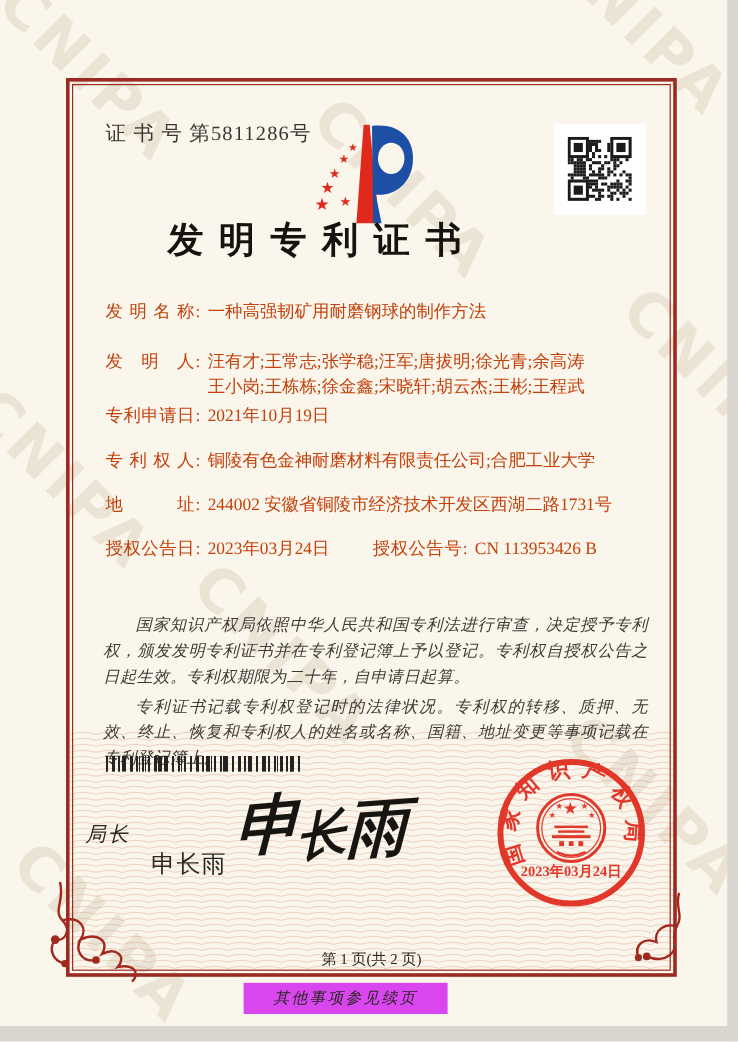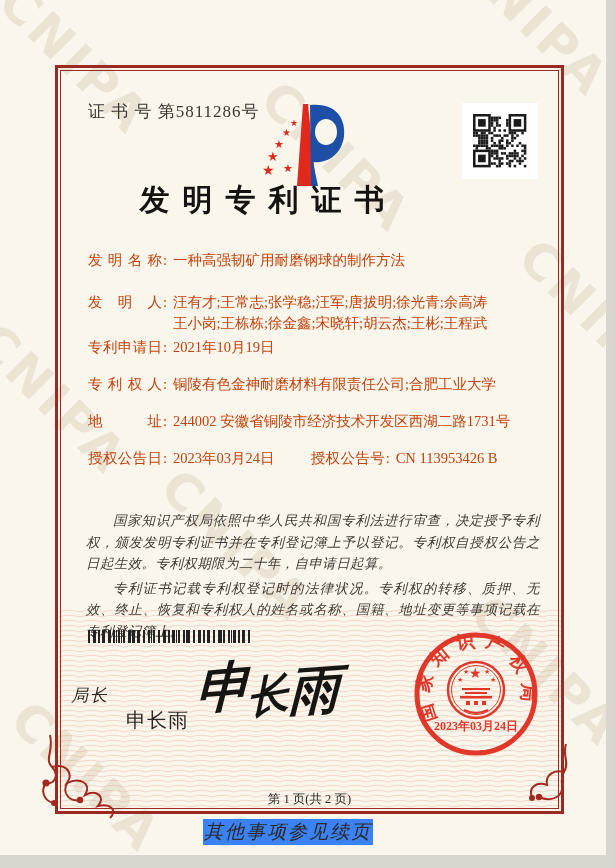--- a/index.html
+++ b/index.html
@@ -51,22 +51,22 @@
   .sig{position:absolute;font-weight:bold;font-style:italic;color:#171512;
        font-family:"Liberation Serif",serif;pointer-events:none;}
   .sig1{left:196px;top:652px;font-size:54px;transform:rotate(-5deg) skewX(-6deg);}
   .sig2{left:247px;top:668px;font-size:42px;transform:rotate(-10deg) skewX(-8deg);}
   .sig3{left:288px;top:656px;font-size:52px;transform:rotate(-4deg) skewX(-5deg);}
   
   .seal{position:absolute;left:408px;top:626px;opacity:0.93;}
   
   .page-info{position:absolute;left:55px;top:791px;width:509px;text-align:center;
              font-size:12.5px;color:#2b2722;}
-  .note-strip{position:absolute;left:203px;top:819px;width:170px;height:26px;background:#3b82f6;
-              text-align:center;line-height:26px;font-size:19px;font-style:italic;
+  .note-strip{position:absolute;left:203px;top:819px;width:170px;height:26px;background:#d946ef;
+              text-align:center;line-height:26px;font-size:13px;font-style:italic;
               letter-spacing:2px;color:#2b2722;}
   .flourish{position:absolute;pointer-events:none;}
   .fl-bl{left:38px;top:733px;}
   .fl-br{left:524px;top:742px;}
 </style>
 </head>
 <body>
 
 <div class="page">
 

